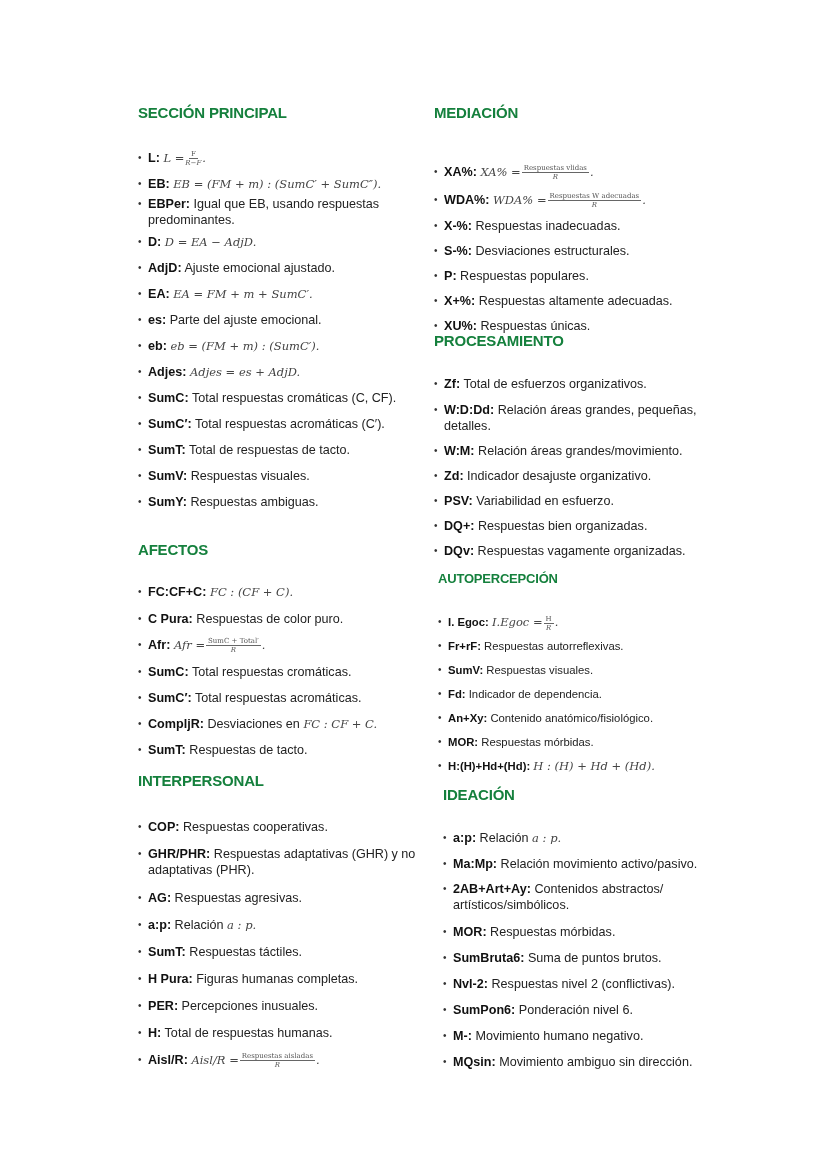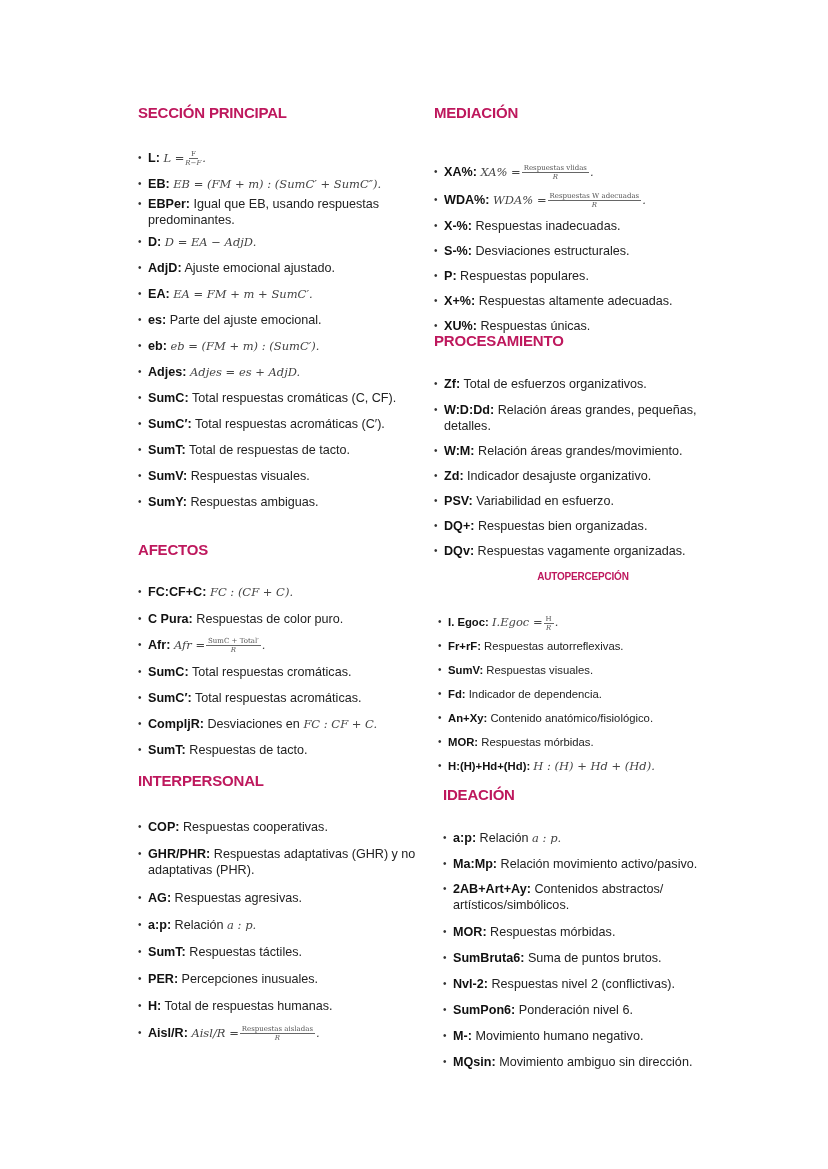--- a/index.html
+++ b/index.html
@@ -2,26 +2,26 @@
 <html><head>
 <meta charset="utf-8">
 <style>
   html, body { margin: 0; padding: 0; background: #ffffff; }
   body { width: 828px; height: 1169px; position: relative; overflow: hidden;
          font-family: "Liberation Sans", sans-serif; color: #1a1a1a; }
   .col { position: absolute; top: 0; }
   .col-left { left: 138px; width: 280px; }
   .col-right { left: 434px; width: 290px; }
   .section { position: absolute; left: 0; width: 100%; }
-  .section h2 { margin: 0; font-size: 15px; font-weight: bold; letter-spacing: -0.2px; color: #be185d; }
+  .section h2 { margin: 0; font-size: 15px; font-weight: bold; letter-spacing: -0.2px; color: #15803d; }
   .section ul { list-style: none; margin: 0; padding: 0; position: absolute; left: 0; width: 100%; }
   .section li { position: relative; padding-left: 10px; font-size: 12.6px; line-height: 16px; color: #222; }
   .section li::before { content: "•"; position: absolute; left: 0; top: 0; font-size: 10px; color: #333; }
   .section.small li { font-size: 11.3px; line-height: 14px; }
-  .section.small h2 { font-size: 10px; text-align: center; }
+  .section.small h2 { font-size: 13px; }
   .term { font-weight: bold; color: #111; }
   .math { font-family: "DejaVu Serif", serif; font-style: italic; font-size: 11.5px; color: #444; }
   .frac { display: inline-flex; flex-direction: column; align-items: center; vertical-align: middle;
           font-family: "DejaVu Serif", serif; font-size: 7px; color: #555; line-height: 8px; margin: 0 1px; }
   .frac .num { border-bottom: 0.8px solid #666; padding: 0 2px; font-style: normal; }
   .frac .den { font-style: italic; }
 </style>
 </head>
 <body>
 
@@ -67,20 +67,21 @@
   </section>
 
   <section class="section" style="top:772px">
     <h2>INTERPERSONAL</h2>
     <ul style="top:47px">
       <li style="height:27px"><span class="term">COP:</span> <span>Respuestas cooperativas.</span></li>
       <li style="height:44px"><span class="term">GHR/PHR:</span> <span>Respuestas adaptativas (GHR) y no adaptativas (PHR).</span></li>
       <li style="height:27px"><span class="term">AG:</span> <span>Respuestas agresivas.</span></li>
       <li style="height:27px"><span class="term">a:p:</span> <span>Relación</span> <span class="math">a : p.</span></li>
       <li style="height:27px"><span class="term">SumT:</span> <span>Respuestas táctiles.</span></li>
+      <li style="height:27px"><span class="term">H Pura:</span> <span>Figuras humanas completas.</span></li>
       <li style="height:27px"><span class="term">PER:</span> <span>Percepciones inusuales.</span></li>
       <li style="height:27px"><span class="term">H:</span> <span>Total de respuestas humanas.</span></li>
       <li style="height:27px"><span class="term">Aisl/R:</span> <span class="math">Aisl/R =</span><span class="frac">
             <span class="num">Respuestas aisladas</span>
             <span class="den">R</span>
           </span><span class="math">.</span></li>
     </ul>
   </section>
 </div>
 

